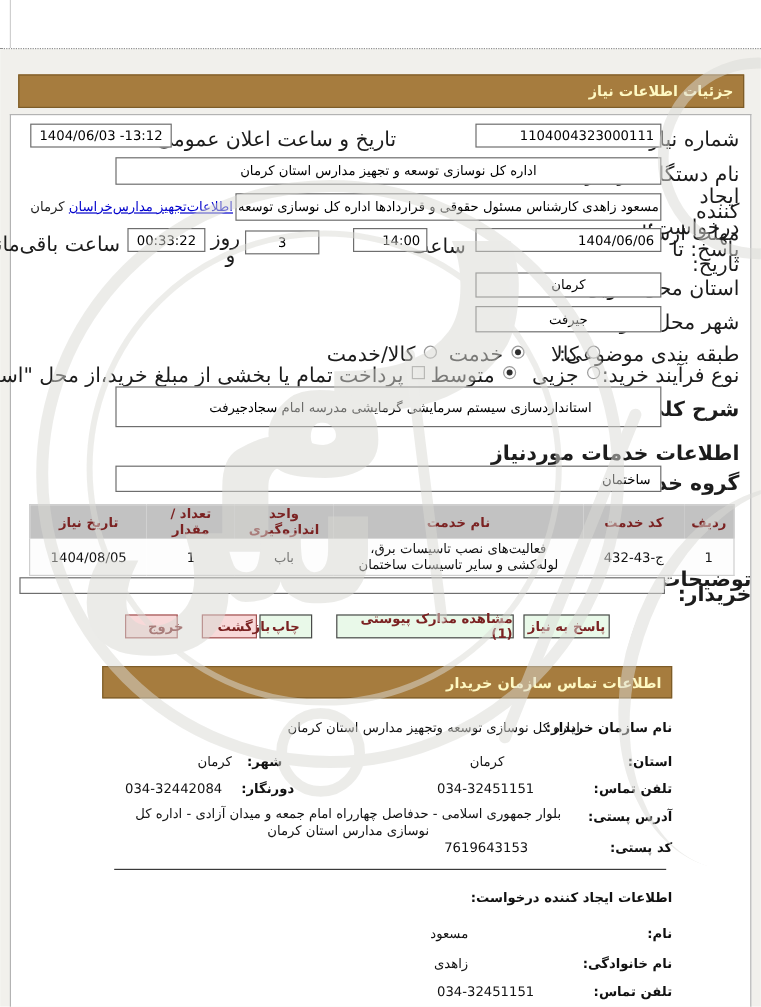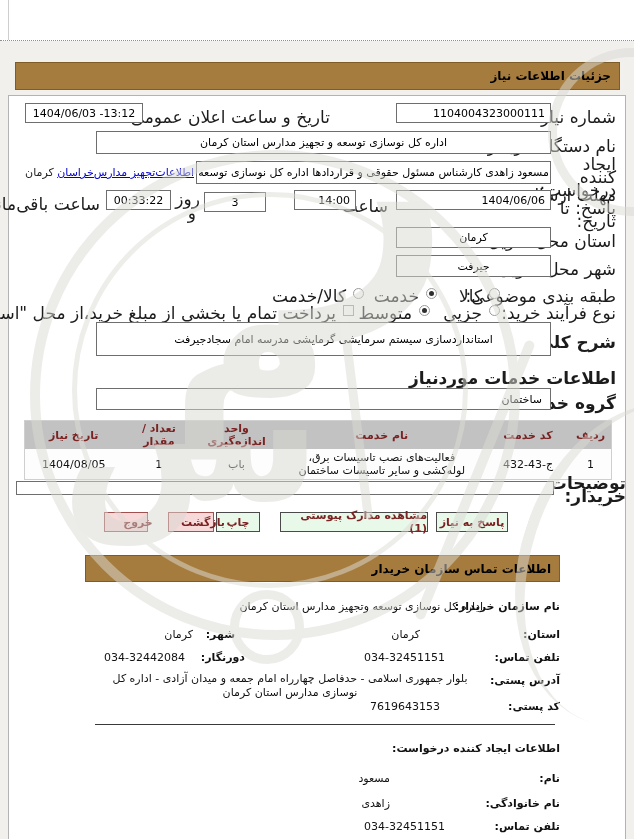--- a/index.html
+++ b/index.html
@@ -7,21 +7,21 @@
     width:634px;height:839px;position:relative;overflow:hidden;
     background:#ffffff;
     font-family:"DejaVu Sans","Liberation Sans",sans-serif;
     direction:rtl;font-size:11px;color:#1c1c1c;
   }
   .lower-bg{position:absolute;left:0;top:41px;width:634px;height:798px;background:#f1f0ec;}
   .dotted-line{position:absolute;left:0;top:40px;width:634px;border-top:1px dotted #8f8f8f;}
   .tl-line{position:absolute;left:8px;top:0;width:1px;height:40px;background:#cfcfcf;}
   .panel{position:absolute;left:8px;top:95px;width:616px;height:744px;background:#fff;
     border:1px solid #b3b3b3;border-bottom:none;z-index:1;}
-  .bar{position:absolute;background:#a67c3e;border:1px solid #7d5c28;color:#000000;
+  .bar{position:absolute;background:#a67c3e;border:1px solid #7d5c28;color:#fef9c3;
     font-weight:bold;font-size:12px;display:flex;align-items:center;padding:0 8px;
     box-sizing:border-box;z-index:2;}
   .bar1{left:15px;top:62px;width:605px;height:28px;}
   .bar2{left:85px;top:555px;width:475px;height:27px;}
   .lbl{position:absolute;font-size:17px;color:#1c1c1c;white-space:nowrap;z-index:2;}
   .wrap{white-space:normal;line-height:13px;}
   .b{font-weight:bold;}
   .box{position:absolute;border:1px solid #6e6e6e;background:#fff;font-size:11px;color:#000;
     display:flex;align-items:center;justify-content:center;box-sizing:border-box;z-index:2;}
   .box.ltr{direction:ltr;}

